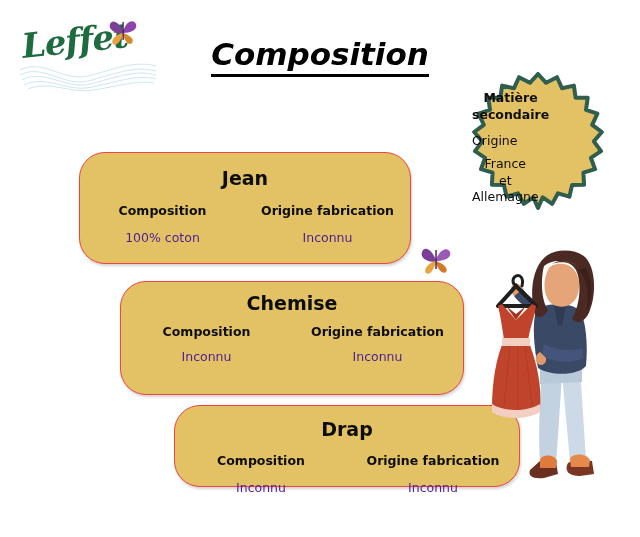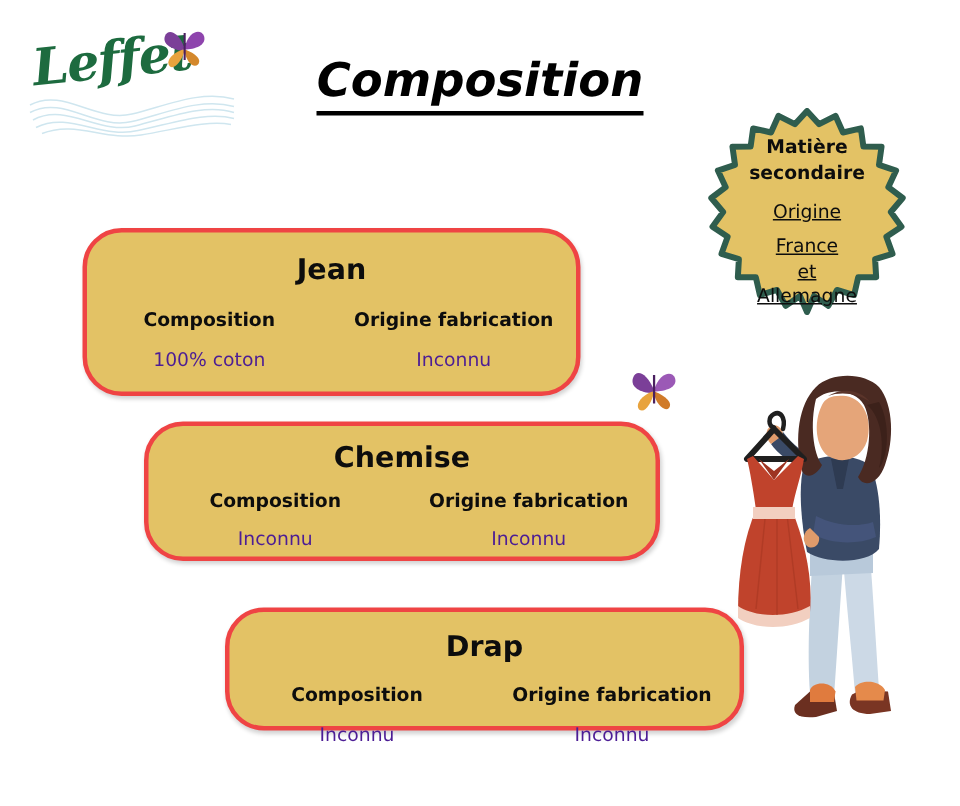--- a/index.html
+++ b/index.html
@@ -71,24 +71,25 @@
   }
   #page-title span.ul {
     border-bottom: 3px solid #000;
     padding-bottom: 2px;
   }
 
   
   .card {
     position: absolute;
     background: #e3c265;
-    border: 3px solid #ef4444;
+    border: 1px solid #ef4444;
     border-radius: 26px;
     box-sizing: border-box;
     box-shadow: 1px 2px 3px rgba(0,0,0,0.18);
+    margin-left: 24px;
   }
   .card-title {
     text-align: center;
     font-family: "DejaVu Sans", sans-serif;
     font-weight: bold;
     font-size: 19px;
     color: #0d0d0d;
   }
   .card-cols {
     display: flex;
@@ -106,21 +107,21 @@
   }
   .col-value {
     font-family: "DejaVu Sans", sans-serif;
     font-weight: normal;
     font-size: 12.5px;
     color: #4c1d95;
   }
 
   
   #card-jean      { left: 55px;  top: 152px; width: 332px; height: 112px; }
-  #card-chemise   { left: 96px;  top: 281px; width: 344px; height: 93px;  }
+  #card-chemise   { left: 96px;  top: 281px; width: 344px; height: 114px;  }
   #card-drap      { left: 150px; top: 405px; width: 346px; height: 82px; }
 
   #card-jean .card-title    { margin-top: 14px; }
   #card-jean .row-headers   { margin-top: 14px; }
   #card-jean .row-values    { margin-top: 12px; }
 
   #card-chemise .card-title  { margin-top: 10px; }
   #card-chemise .row-headers { margin-top: 10px; }
   #card-chemise .row-values  { margin-top: 10px; }
 
@@ -138,41 +139,40 @@
   }
   #badge svg { position: absolute; left: 0; top: 0; }
   #badge-text {
     position: absolute;
     left: 0;
     top: 0;
     width: 132px;
     height: 155px;
     display: flex;
     flex-direction: column;
-    align-items: center;
+    align-items: flex-start;
     justify-content: flex-start;
     padding-top: 18px;
     box-sizing: border-box;
   }
   .badge-heading {
     font-family: "DejaVu Sans", sans-serif;
     font-weight: bold;
     font-size: 12.5px;
     color: #0d0d0d;
     text-align: center;
     line-height: 1.35;
   }
   .badge-line {
     font-family: "DejaVu Sans", sans-serif;
     font-weight: normal;
     font-size: 12.5px;
     color: #0d0d0d;
     text-align: center;
     line-height: 1.32;
-    text-decoration: underline;
   }
   #badge-origine { margin-top: 9px; }
   #badge-country { margin-top: 7px; }
 
   
   .butterfly { position: absolute; }
   #butterfly-mid { left: 419px; top: 243px; width: 34px; height: 32px; }
 
   
   #illustration {

